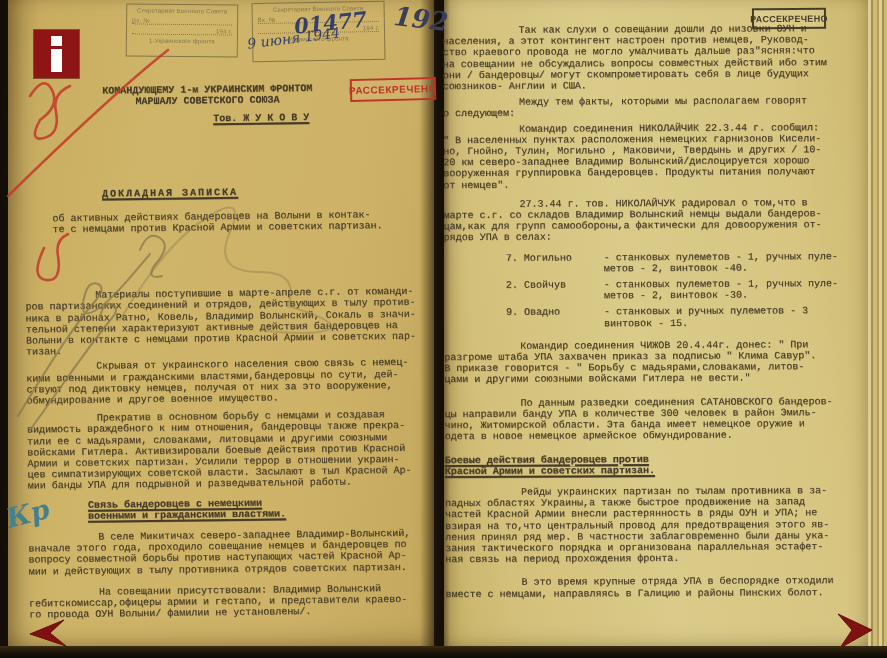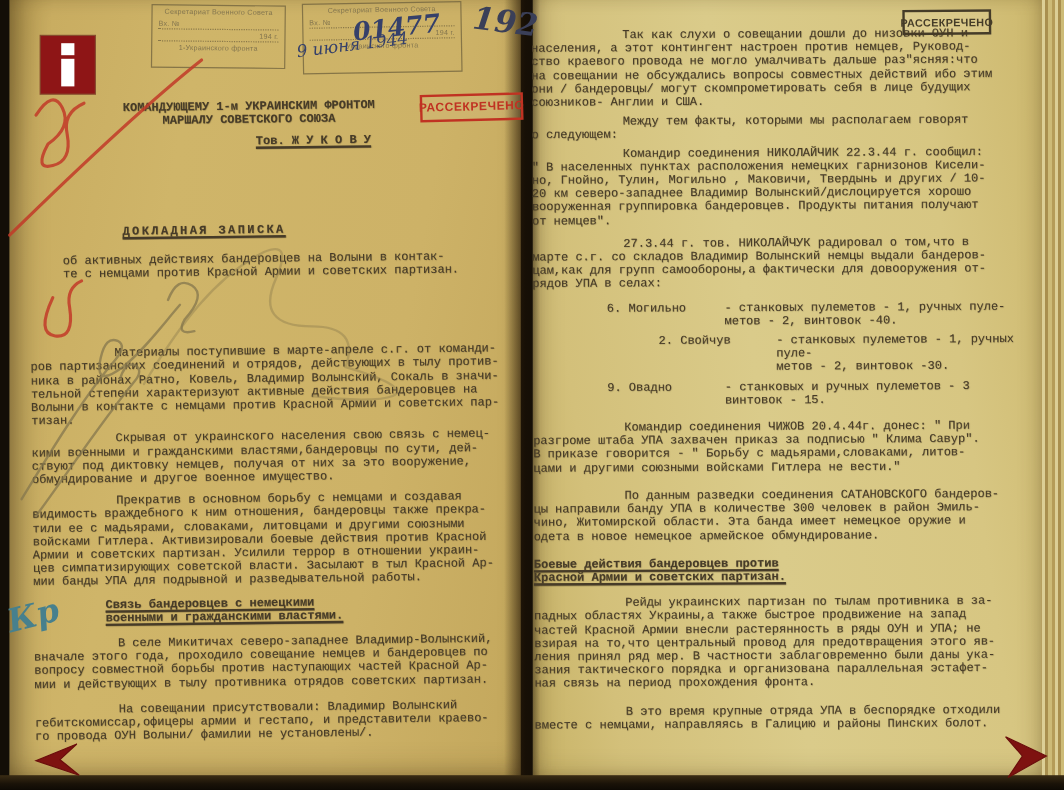--- a/index.html
+++ b/index.html
@@ -134,26 +134,26 @@
 но, Гнойно, Тулин, Могильно , Маковичи, Твердынь и других / 10-
 20  км северо-западнее Владимир Волынский/дислоцируется хорошо
 вооруженная группировка бандеровцев. Продукты питания получают
 от немцев".</div>
     <div class="t" style="text-indent:76px;margin-top:8px;">27.3.44 г. тов. НИКОЛАЙЧУК радировал о том,что в
 марте с.г. со складов Владимир Волынский немцы выдали бандеров-
 цам,как для групп самообороны,а фактически для довооружения от-
 рядов УПА в селах:</div>
     <div style="margin:9px 0 0 62px;">
       <div style="display:flex;margin-bottom:5px;">
-        <div class="t" style="width:98px;flex:none;">6. Могильно</div>
+        <div class="t" style="width:98px;flex:none;">7. Могильно</div>
         <div class="t" style="width:280px;">- станковых пулеметов - 1, ручных пуле-
 метов - 2, винтовок -40.</div>
       </div>
       <div style="display:flex;margin-bottom:5px;">
-        <div class="t" style="width:98px;flex:none;margin-left:43px;">2. Свойчув</div>
+        <div class="t" style="width:98px;flex:none;">2. Свойчув</div>
         <div class="t" style="width:280px;">- станковых пулеметов - 1, ручных пуле-
 метов - 2, винтовок -30.</div>
       </div>
       <div style="display:flex;">
         <div class="t" style="width:98px;flex:none;">9. Овадно</div>
         <div class="t" style="width:280px;">- станковых и ручных пулеметов - 3
 винтовок - 15.</div>
       </div>
     </div>
     <div class="t" style="text-indent:76px;margin-top:11px;">Командир соединения ЧИЖОВ 20.4.44г. донес: " При

